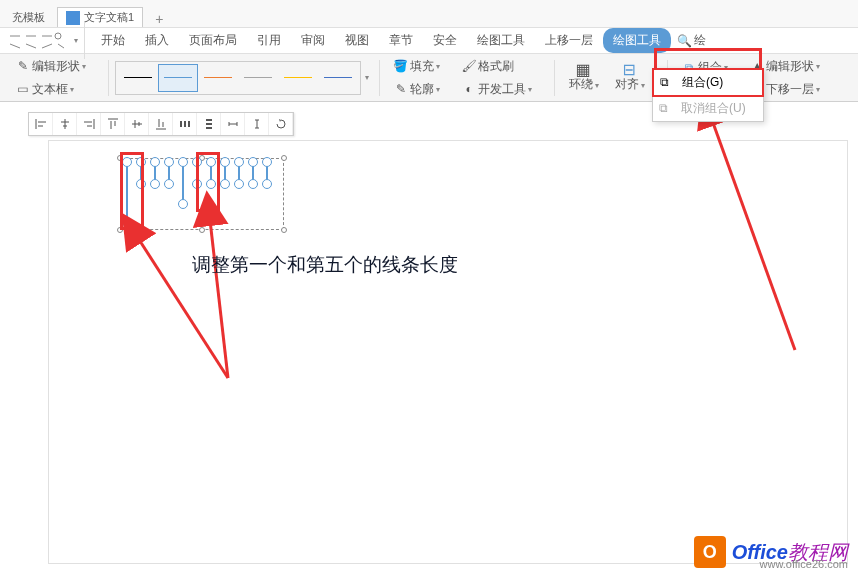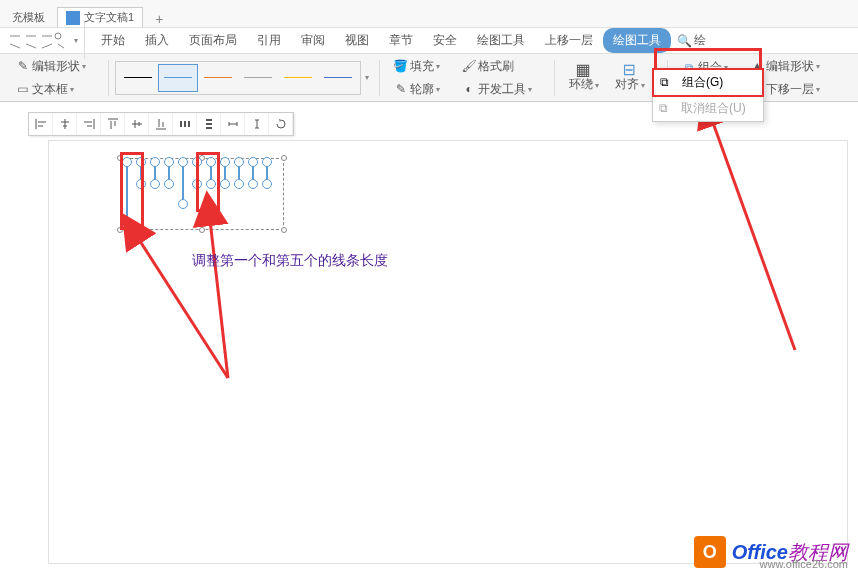--- a/index.html
+++ b/index.html
@@ -48,21 +48,21 @@
     .stem .ball { position: absolute; width: 10px; height: 10px; border: 1px solid #5b9bd5; background: #fff; border-radius: 50%; left: -4px; }
     .stem.long { height: 60px; }
     .stem .ball.top { top: -5px; }
     .stem .ball.bot { bottom: -5px; }
     
     .redbox { position: absolute; border: 3px solid #e93030; z-index: 4; }
     .rb1 { top: 152px; left: 120px; width: 24px; height: 78px; }
     .rb2 { top: 152px; left: 196px; width: 24px; height: 60px; }
     .rb3 { top: 48px; left: 654px; width: 108px; height: 24px; }
     
-    .annotation { position: absolute; top: 252px; left: 192px; color: #4c1d95; font-size: 14px; z-index: 5; }
+    .annotation { position: absolute; top: 252px; left: 192px; color: #0f172a; font-size: 19px; z-index: 5; }
     
     .arrow-svg { position: absolute; z-index: 3; pointer-events: none; }
     
     .watermark { position: absolute; bottom: 6px; right: 10px; display: flex; align-items: center; z-index: 10; }
     .wm-logo { width: 32px; height: 32px; background: #f07000; border-radius: 4px; margin-right: 6px; display: flex; align-items: center; justify-content: center; color: #fff; font-weight: bold; font-size: 18px; }
     .wm-text1 { color: #1d4ed8; font-size: 20px; font-weight: bold; font-style: italic; }
     .wm-text2 { color: #a21caf; font-size: 20px; font-weight: normal; font-style: italic; }
     .wm-url { font-size: 11px; color: #888; position: absolute; bottom: -2px; right: 0; }
   </style>
 </head>

